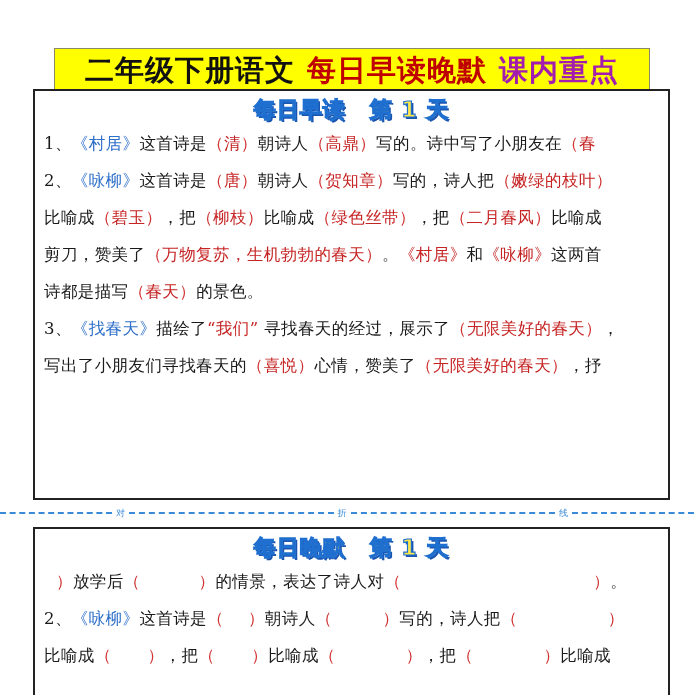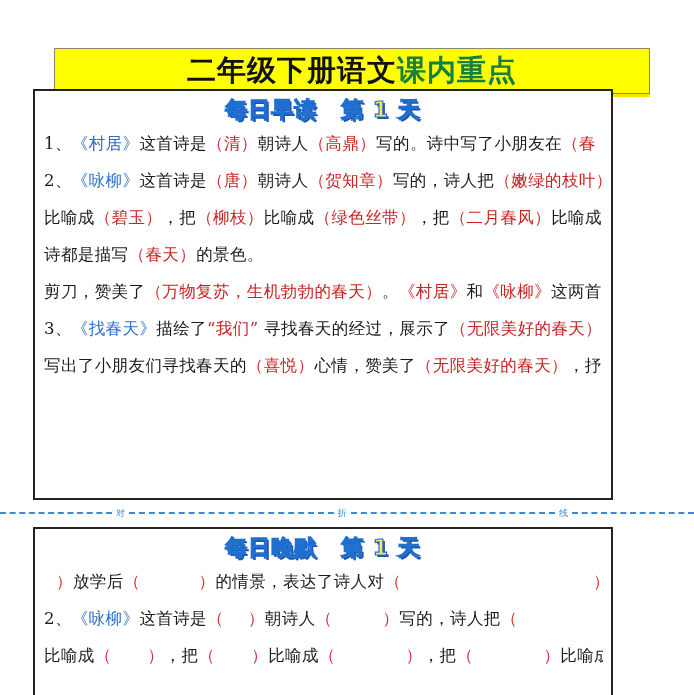--- a/index.html
+++ b/index.html
@@ -13,23 +13,23 @@
       background: #ffff00;
       border: 1px solid #8a8a6a;
       box-shadow: 0 3px 0 #f2e600;
       display: flex; align-items: center; justify-content: center;
       font-family: "DejaVu Sans", "Liberation Sans", sans-serif;
       font-weight: bold; font-size: 29px; letter-spacing: 1px;
       white-space: nowrap;
     }
     .banner .b1 { color: #111; }
     .banner .b2 { color: #c00000; margin: 0 12px; font-family: "DejaVu Serif", serif; }
-    .banner .b3 { color: #15803d; }
+    .banner .b3 { color: #a21caf; }
     .card {
-      position: absolute; left: 33px; width: 580px;
+      position: absolute; left: 33px; width: 637px;
       border: 2px solid #222;
       box-sizing: border-box;
       background: #fff;
     }
     .card.morning { top: 89px; height: 411px; }
     .card.evening { top: 527px; height: 200px; }
     .card-title {
       text-align: center; margin-top: 4px; height: 30px;
       font-family: "DejaVu Sans", "Liberation Sans", sans-serif;
       font-weight: bold; font-size: 22px; letter-spacing: 1px;
@@ -60,33 +60,34 @@
     .fold .lbl {
       color: #3a8ad8; font-size: 9px; padding: 0 4px;
       font-family: "DejaVu Sans", sans-serif;
     }
   </style>
 </head>
 <body>
 
 <div class="banner">
   <span class="b1">二年级下册语文</span>
+  <span class="b2">每日早读晚默</span>
   <span class="b3">课内重点</span>
 </div>
 
 <div class="card morning">
   <div class="card-title">
     <span>每日早读</span><span class="gap"></span><span>第 1 天</span>
   </div>
   <div class="lines" id="morning-lines">
       <div class="line"><span>1、</span><span class="t-blue">《村居》</span><span>这首诗是</span><span class="t-paren">（</span><span class="t-red">清</span><span class="t-paren">）</span><span>朝诗人</span><span class="t-paren">（</span><span class="t-red">高鼎</span><span class="t-paren">）</span><span>写的。诗中写了小朋友在</span><span class="t-paren">（</span><span class="t-red">春</span></div>
       <div class="line"><span>2、</span><span class="t-blue">《咏柳》</span><span>这首诗是</span><span class="t-paren">（</span><span class="t-red">唐</span><span class="t-paren">）</span><span>朝诗人</span><span class="t-paren">（</span><span class="t-red">贺知章</span><span class="t-paren">）</span><span>写的，诗人把</span><span class="t-paren">（</span><span class="t-red">嫩绿的枝叶</span><span class="t-paren">）</span></div>
       <div class="line"><span>比喻成</span><span class="t-paren">（</span><span class="t-red">碧玉</span><span class="t-paren">）</span><span>，把</span><span class="t-paren">（</span><span class="t-red">柳枝</span><span class="t-paren">）</span><span>比喻成</span><span class="t-paren">（</span><span class="t-red">绿色丝带</span><span class="t-paren">）</span><span>，把</span><span class="t-paren">（</span><span class="t-red">二月春风</span><span class="t-paren">）</span><span>比喻成</span></div>
+      <div class="line"><span>剪刀，赞美了</span><span class="t-paren">（</span><span class="t-red">万物复苏，生机勃勃的春天</span><span class="t-paren">）</span><span>。</span><span class="t-red">《村居》</span><span>和</span><span class="t-red">《咏柳》</span><span>这两首</span></div>
       <div class="line"><span>诗都是描写</span><span class="t-paren">（</span><span class="t-red">春天</span><span class="t-paren">）</span><span>的景色。</span></div>
-      <div class="line"><span>剪刀，赞美了</span><span class="t-paren">（</span><span class="t-red">万物复苏，生机勃勃的春天</span><span class="t-paren">）</span><span>。</span><span class="t-red">《村居》</span><span>和</span><span class="t-red">《咏柳》</span><span>这两首</span></div>
       <div class="line"><span>3、</span><span class="t-blue">《找春天》</span><span>描绘了</span><span class="t-red">“我们”</span><span> 寻找春天的经过，展示了</span><span class="t-paren">（</span><span class="t-red">无限美好的春天</span><span class="t-paren">）</span><span>，</span></div>
       <div class="line"><span>写出了小朋友们寻找春天的</span><span class="t-paren">（</span><span class="t-red">喜悦</span><span class="t-paren">）</span><span>心情，赞美了</span><span class="t-paren">（</span><span class="t-red">无限美好的春天</span><span class="t-paren">）</span><span>，抒</span></div>
     </div>
 </div>
 
 <div class="fold">
   <div class="dash short" style="width:112px"></div>
   <span class="lbl">对</span>
   <div class="dash"></div>
   <span class="lbl">折</span>

